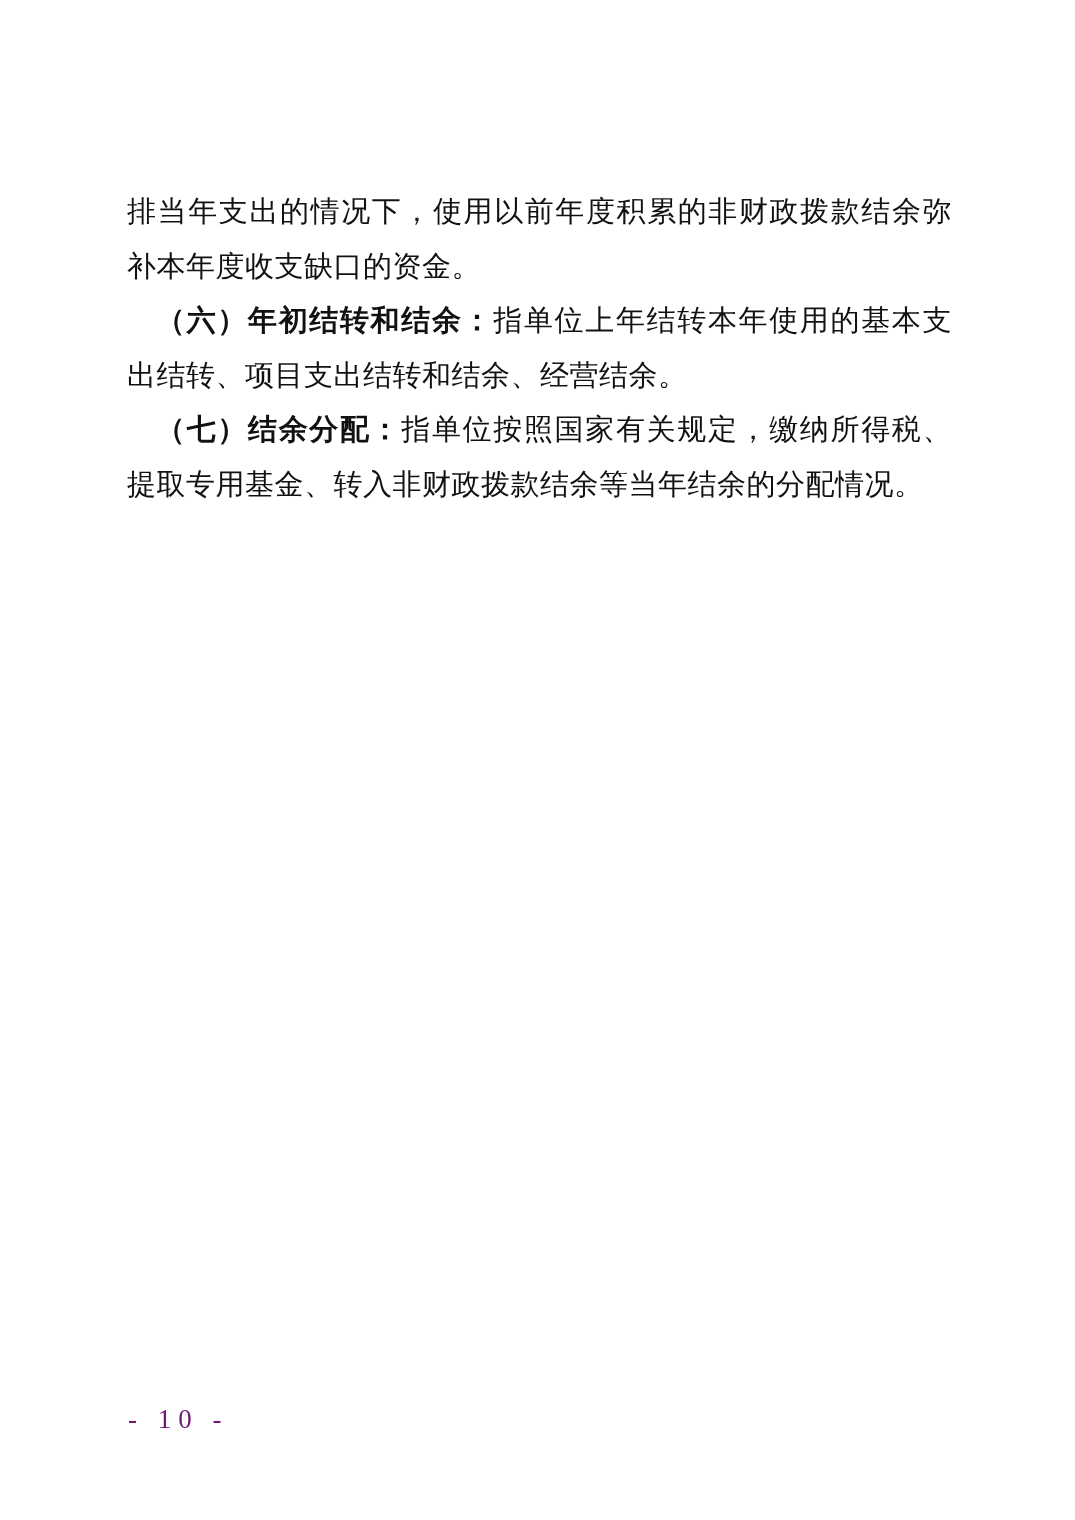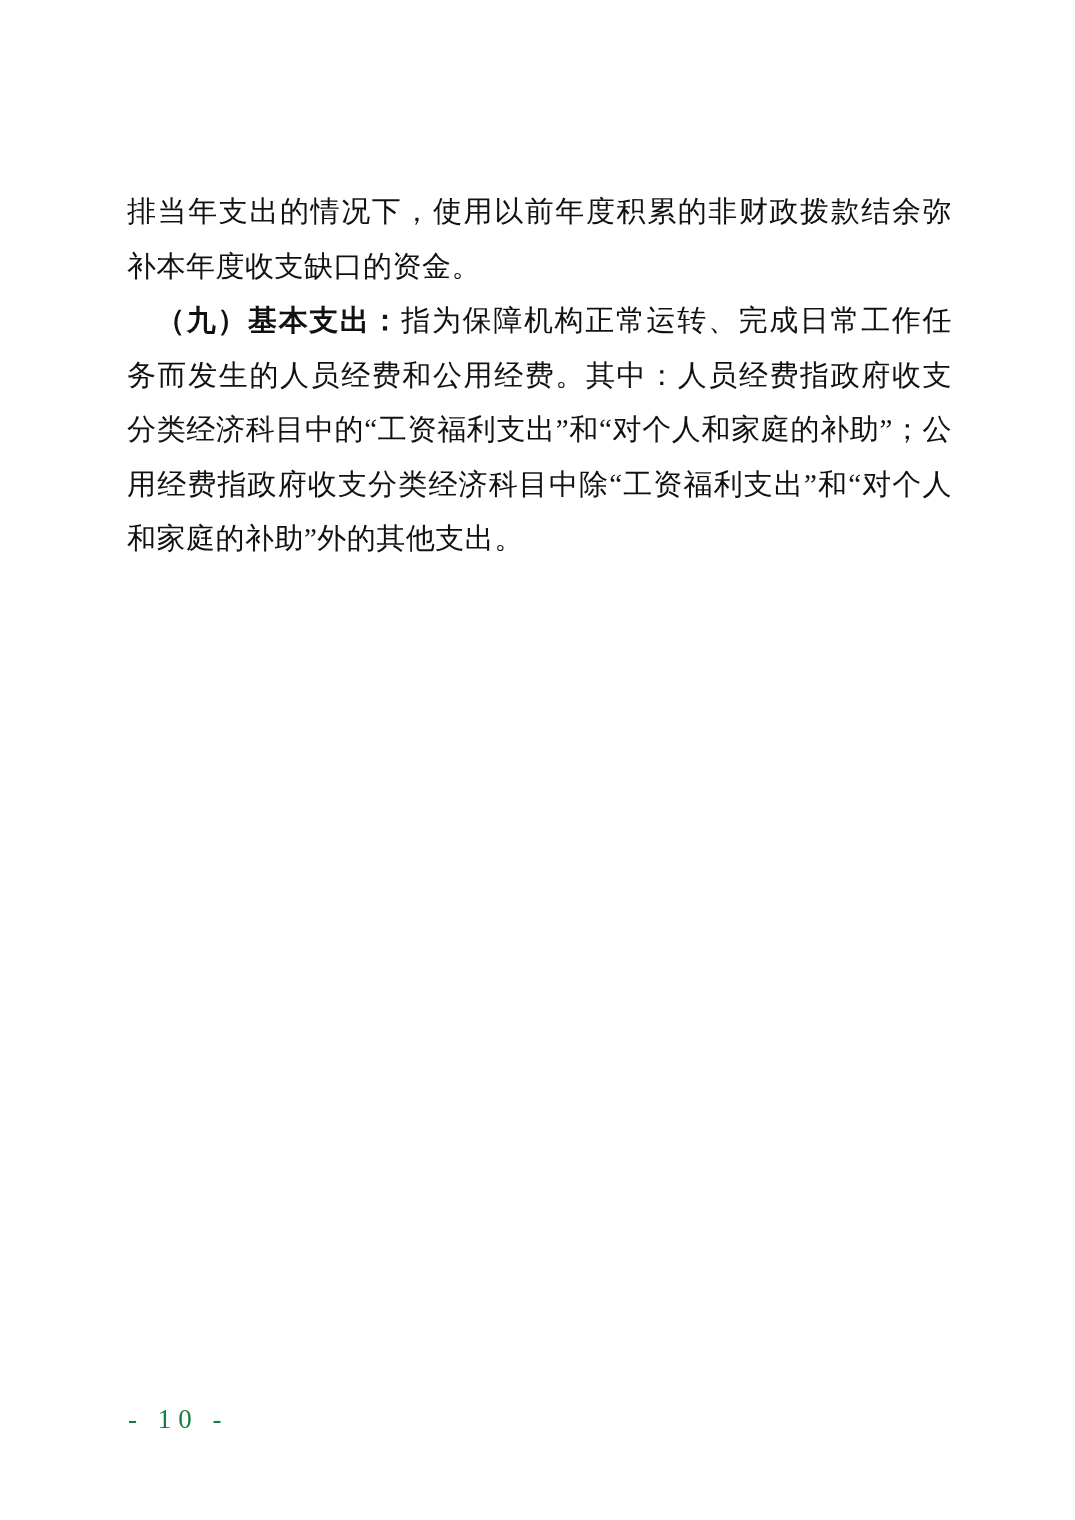--- a/index.html
+++ b/index.html
@@ -35,40 +35,43 @@
   }
   .para-head {
     font-weight: bold;
   }
   .page-number {
     position: absolute;
     left: 128px;
     top: 1404px;
     font-size: 27px;
     letter-spacing: 7px;
-    color: #15803d;
+    color: #701a75;
   }
 </style>
 </head>
 <body>
 
 <div class="page">
 
   <div class="content">
 
     <p>
       <span class="para-body">排当年支出的情况下，使用以前年度积累的非财政拨款结余弥补本年度收支缺口的资金。</span>
     </p>
 
+    <p class="indent">
+      <span class="para-head">（六）年初结转和结余：</span><span class="para-body">指单位上年结转本年使用的基本支出结转、项目支出结转和结余、经营结余。</span>
+    </p>
+
+    <p class="indent">
+      <span class="para-head">（七）结余分配：</span><span class="para-body">指单位按照国家有关规定，缴纳所得税、提取专用基金、转入非财政拨款结余等当年结余的分配情况。</span>
+    </p>
 
 
-
-    <p class="indent">
-      <span class="para-head">（九）基本支出：</span><span class="para-body">指为保障机构正常运转、完成日常工作任务而发生的人员经费和公用经费。其中：人员经费指政府收支分类经济科目中的“工资福利支出”和“对个人和家庭的补助”；公用经费指政府收支分类经济科目中除“工资福利支出”和“对个人和家庭的补助”外的其他支出。</span>
-    </p>
 
 
 
 
   </div>
 
   <div class="page-number">- 10 -</div>
 
 </div>
 

